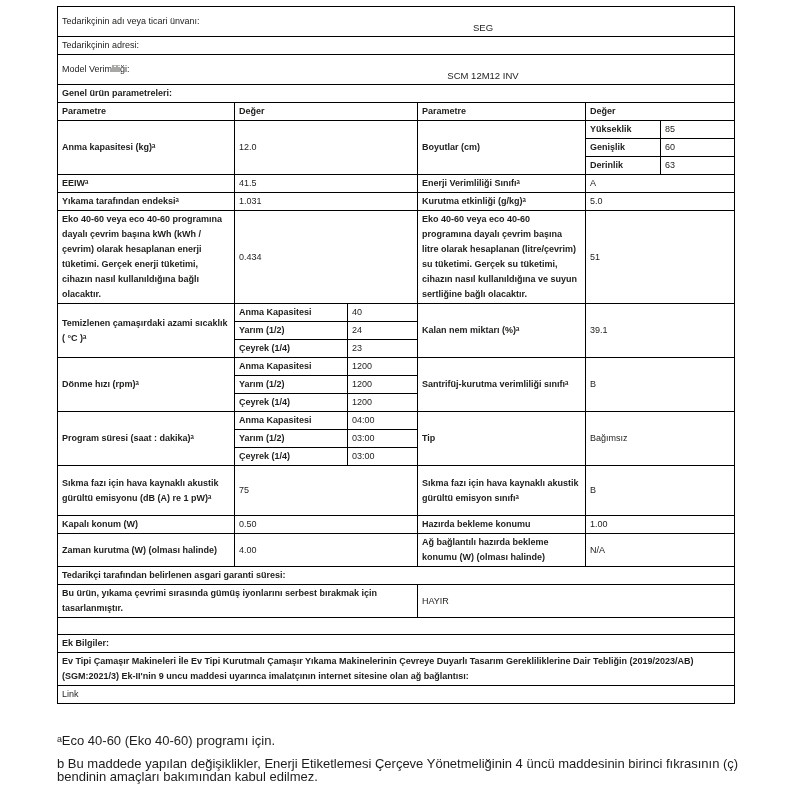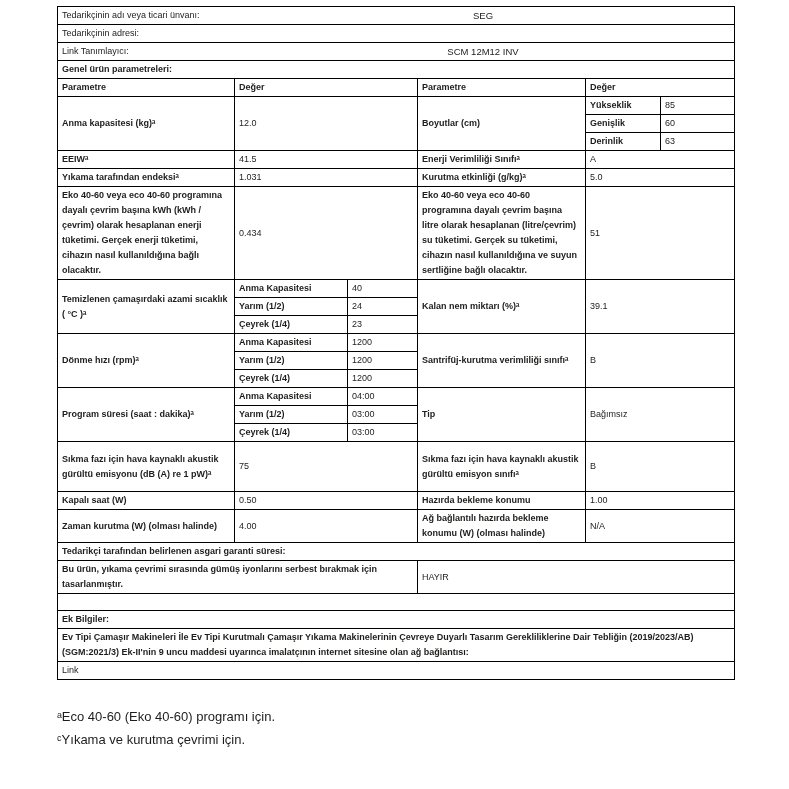--- a/index.html
+++ b/index.html
@@ -25,21 +25,21 @@
     line-height: 15px;
     overflow: hidden;
   }
   td.lbl { font-weight: bold; text-align: left; }
   td.val { font-weight: normal; text-align: left; font-size: 9.5px; }
   td.hdr { font-weight: bold; text-align: left; font-size: 9.5px; }
   td.ml  { line-height: 15.5px; }
 
   .split { display: flex; align-items: center; width: 100%; }
   .split .sl { font-weight: normal; width: 174px; flex: none; }
-  .split .sv { flex: 1; text-align: center; font-weight: normal; font-size: 9.5px; }
+  .split .sv { flex: 1; text-align: center; font-weight: normal; font-size: 9.5px; margin-top: 12px; }
 
   tr.h17 { height: 17px; }
   tr.h16 { height: 16px; }
   tr.h15 { height: 15px; }
   tr.h33 { height: 33px; }
   tr.h50 { height: 50px; }
   tr.h97 { height: 69px; }
 
   td.linkcell { font-weight: normal; }
 
@@ -83,21 +83,21 @@
         <div class="split">
           <span class="sl">Tedarikçinin adresi:</span>
           <span class="sv"></span>
         </div>
       </td>
     </tr>
 
     <tr class="h17">
       <td colspan="6">
         <div class="split">
-          <span class="sl">Link Tanımlayıcı:</span>
+          <span class="sl">Model Verimliliği:</span>
           <span class="sv">SCM 12M12 INV</span>
         </div>
       </td>
     </tr>
 
     <tr class="h17">
       <td colspan="6" class="lbl">Genel ürün parametreleri:</td>
     </tr>
 
     <tr class="h16">
@@ -193,21 +193,21 @@
     </tr>
 
     <tr class="h50">
       <td class="lbl ml">Sıkma fazı için hava kaynaklı akustik gürültü emisyonu (dB (A) re 1 pW)ᵃ</td>
       <td class="val" colspan="2">75</td>
       <td class="lbl ml">Sıkma fazı için hava kaynaklı akustik gürültü emisyon sınıfıᵃ</td>
       <td class="val" colspan="2">B</td>
     </tr>
 
     <tr class="h17">
-      <td class="lbl">Kapalı saat (W)</td>
+      <td class="lbl">Kapalı konum (W)</td>
       <td class="val" colspan="2">0.50</td>
       <td class="lbl">Hazırda bekleme konumu</td>
       <td class="val" colspan="2">1.00</td>
     </tr>
 
     <tr class="h33">
       <td class="lbl">Zaman kurutma (W) (olması halinde)</td>
       <td class="val" colspan="2">4.00</td>
       <td class="lbl ml">Ağ bağlantılı hazırda bekleme konumu (W) (olması halinde)</td>
       <td class="val" colspan="2">N/A</td>
@@ -235,16 +235,17 @@
     </tr>
 
     <tr class="h17">
       <td colspan="6" class="linkcell">Link</td>
     </tr>
   </tbody>
     </table>
 
   <div class="footnotes">
     <p class="fa">ᵃEco 40-60 (Eko 40-60) programı için.</p>
+    <p class="fb">b Bu maddede yapılan değişiklikler, Enerji Etiketlemesi Çerçeve Yönetmeliğinin 4 üncü maddesinin birinci fıkrasının (ç) bendinin amaçları bakımından kabul edilmez.</p>
     <p class="fc">ᶜYıkama ve kurutma çevrimi için.</p>
 
   </div>
 </div>
 
 </body></html>

